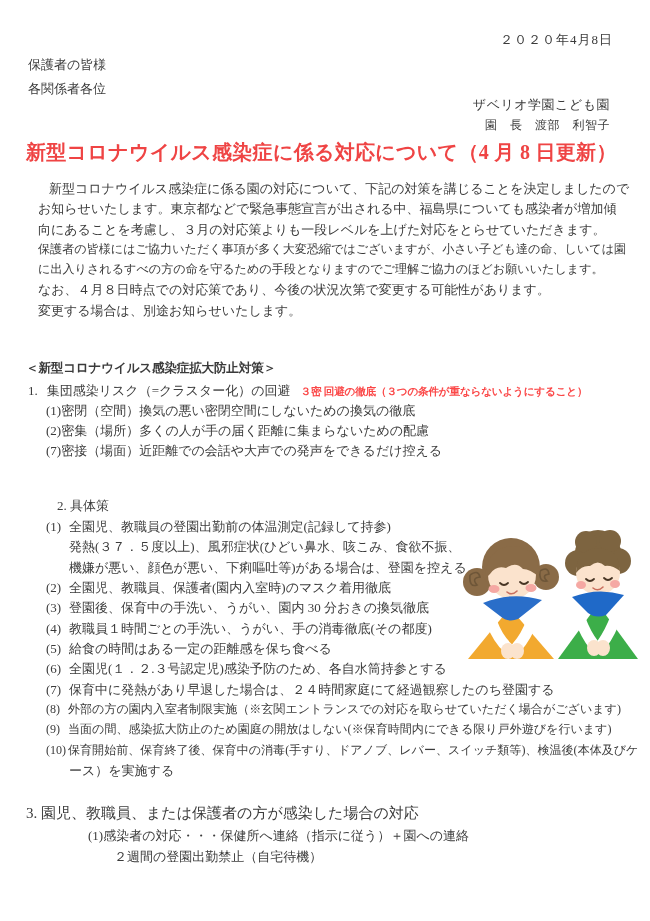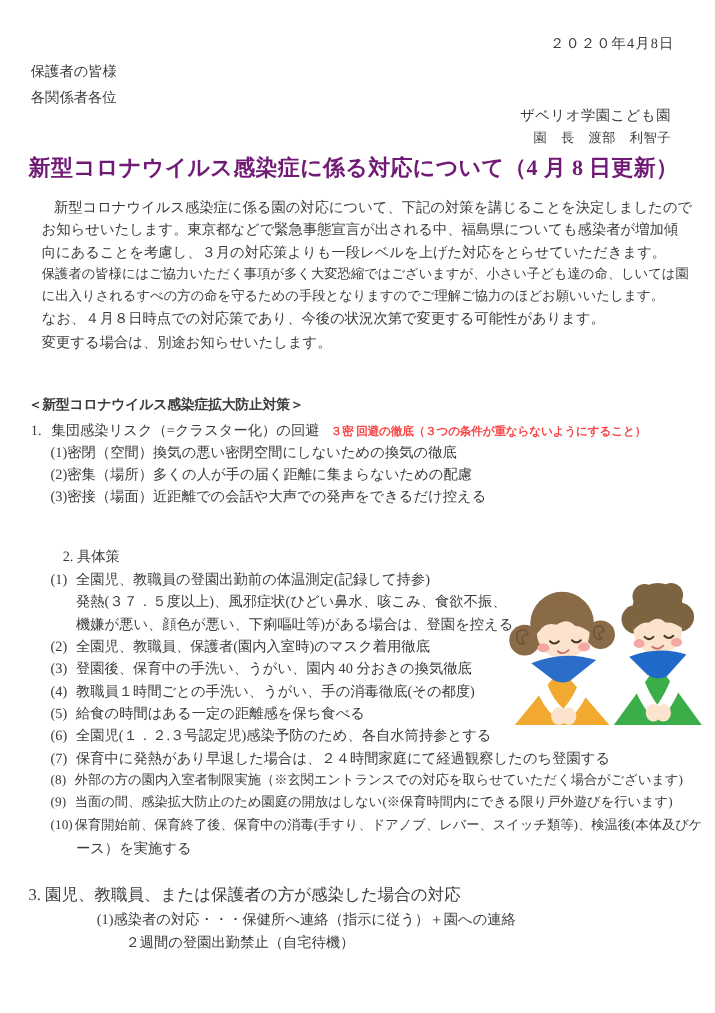--- a/index.html
+++ b/index.html
@@ -51,52 +51,52 @@
 <div class="page">
 
   <div class="abs date">２０２０年4月8日</div>
 
   <div class="abs addr1">保護者の皆様</div>
   <div class="abs addr2">各関係者各位</div>
 
   <div class="abs sender-org">ザベリオ学園こども園</div>
   <div class="abs sender-person">園　長　渡部　利智子</div>
 
-  <div class="abs title" style="color: #701a75;">新型コロナウイルス感染症に係る対応について（4 月 8 日更新）</div>
+  <div class="abs title" style="color: #ef4444;">新型コロナウイルス感染症に係る対応について（4 月 8 日更新）</div>
 
   <div class="intro">
       <div class="l ind">新型コロナウイルス感染症に係る園の対応について、下記の対策を講じることを決定しましたので</div>
       <div class="l">お知らせいたします。東京都などで緊急事態宣言が出される中、福島県についても感染者が増加傾</div>
       <div class="l">向にあることを考慮し、３月の対応策よりも一段レベルを上げた対応をとらせていただきます。</div>
       <div class="l sm">保護者の皆様にはご協力いただく事項が多く大変恐縮ではございますが、小さい子ども達の命、しいては園</div>
       <div class="l sm">に出入りされるすべの方の命を守るための手段となりますのでご理解ご協力のほどお願いいたします。</div>
       <div class="l">なお、４月８日時点での対応策であり、今後の状況次第で変更する可能性があります。</div>
       <div class="l">変更する場合は、別途お知らせいたします。</div>
     </div>
 
   <div class="abs sec1-heading">＜新型コロナウイルス感染症拡大防止対策＞</div>
 
   <div class="abs sec1-item">
     <span class="num">1.</span><span>集団感染リスク（=クラスター化）の回避</span><span class="red-note" style="color: rgb(251, 71, 71);">３密 回避の徹底（３つの条件が重ならないようにすること）</span>
   </div>
 
   <div class="sec1-subs">
       <div class="l">(1)密閉（空間）換気の悪い密閉空間にしないための換気の徹底</div>
       <div class="l">(2)密集（場所）多くの人が手の届く距離に集まらないための配慮</div>
-      <div class="l">(3)密接（場面）近距離での会話や大声での発声をできるだけ控える</div>
+      <div class="l">(7)密接（場面）近距離での会話や大声での発声をできるだけ控える</div>
     </div>
 
   <div class="abs sec2-heading">2. 具体策</div>
 
   <div class="sec2-list">
       <div class="l"><span class="n">(1)</span><span class="t">全園児、教職員の登園出勤前の体温測定(記録して持参)</span></div>
       <div class="l"><span class="n"></span><span class="t">発熱(３７．５度以上)、風邪症状(ひどい鼻水、咳こみ、食欲不振、</span></div>
       <div class="l"><span class="n"></span><span class="t">機嫌が悪い、顔色が悪い、下痢嘔吐等)がある場合は、登園を控える</span></div>
       <div class="l"><span class="n">(2)</span><span class="t">全園児、教職員、保護者(園内入室時)のマスク着用徹底</span></div>
-      <div class="l"><span class="n">(3)</span><span class="t">登園後、保育中の手洗い、うがい、園内 40 分おきの換気徹底</span></div>
+      <div class="l"><span class="n">(3)</span><span class="t">登園後、保育中の手洗い、うがい、園内 30 分おきの換気徹底</span></div>
       <div class="l"><span class="n">(4)</span><span class="t">教職員１時間ごとの手洗い、うがい、手の消毒徹底(その都度)</span></div>
       <div class="l"><span class="n">(5)</span><span class="t">給食の時間はある一定の距離感を保ち食べる</span></div>
       <div class="l"><span class="n">(6)</span><span class="t">全園児(１．２.３号認定児)感染予防のため、各自水筒持参とする</span></div>
       <div class="l"><span class="n">(7)</span><span class="t">保育中に発熱があり早退した場合は、２４時間家庭にて経過観察したのち登園する</span></div>
       <div class="l sm"><span class="n">(8)</span><span class="t">外部の方の園内入室者制限実施（※玄関エントランスでの対応を取らせていただく場合がございます)</span></div>
       <div class="l sm"><span class="n">(9)</span><span class="t">当面の間、感染拡大防止のため園庭の開放はしない(※保育時間内にできる限り戸外遊びを行います)</span></div>
       <div class="l sm"><span class="n">(10)</span><span class="t">保育開始前、保育終了後、保育中の消毒(手すり、ドアノブ、レバー、スイッチ類等)、検温後(本体及びケ</span></div>
       <div class="l"><span class="n"></span><span class="t">ース）を実施する</span></div>
     </div>
 

